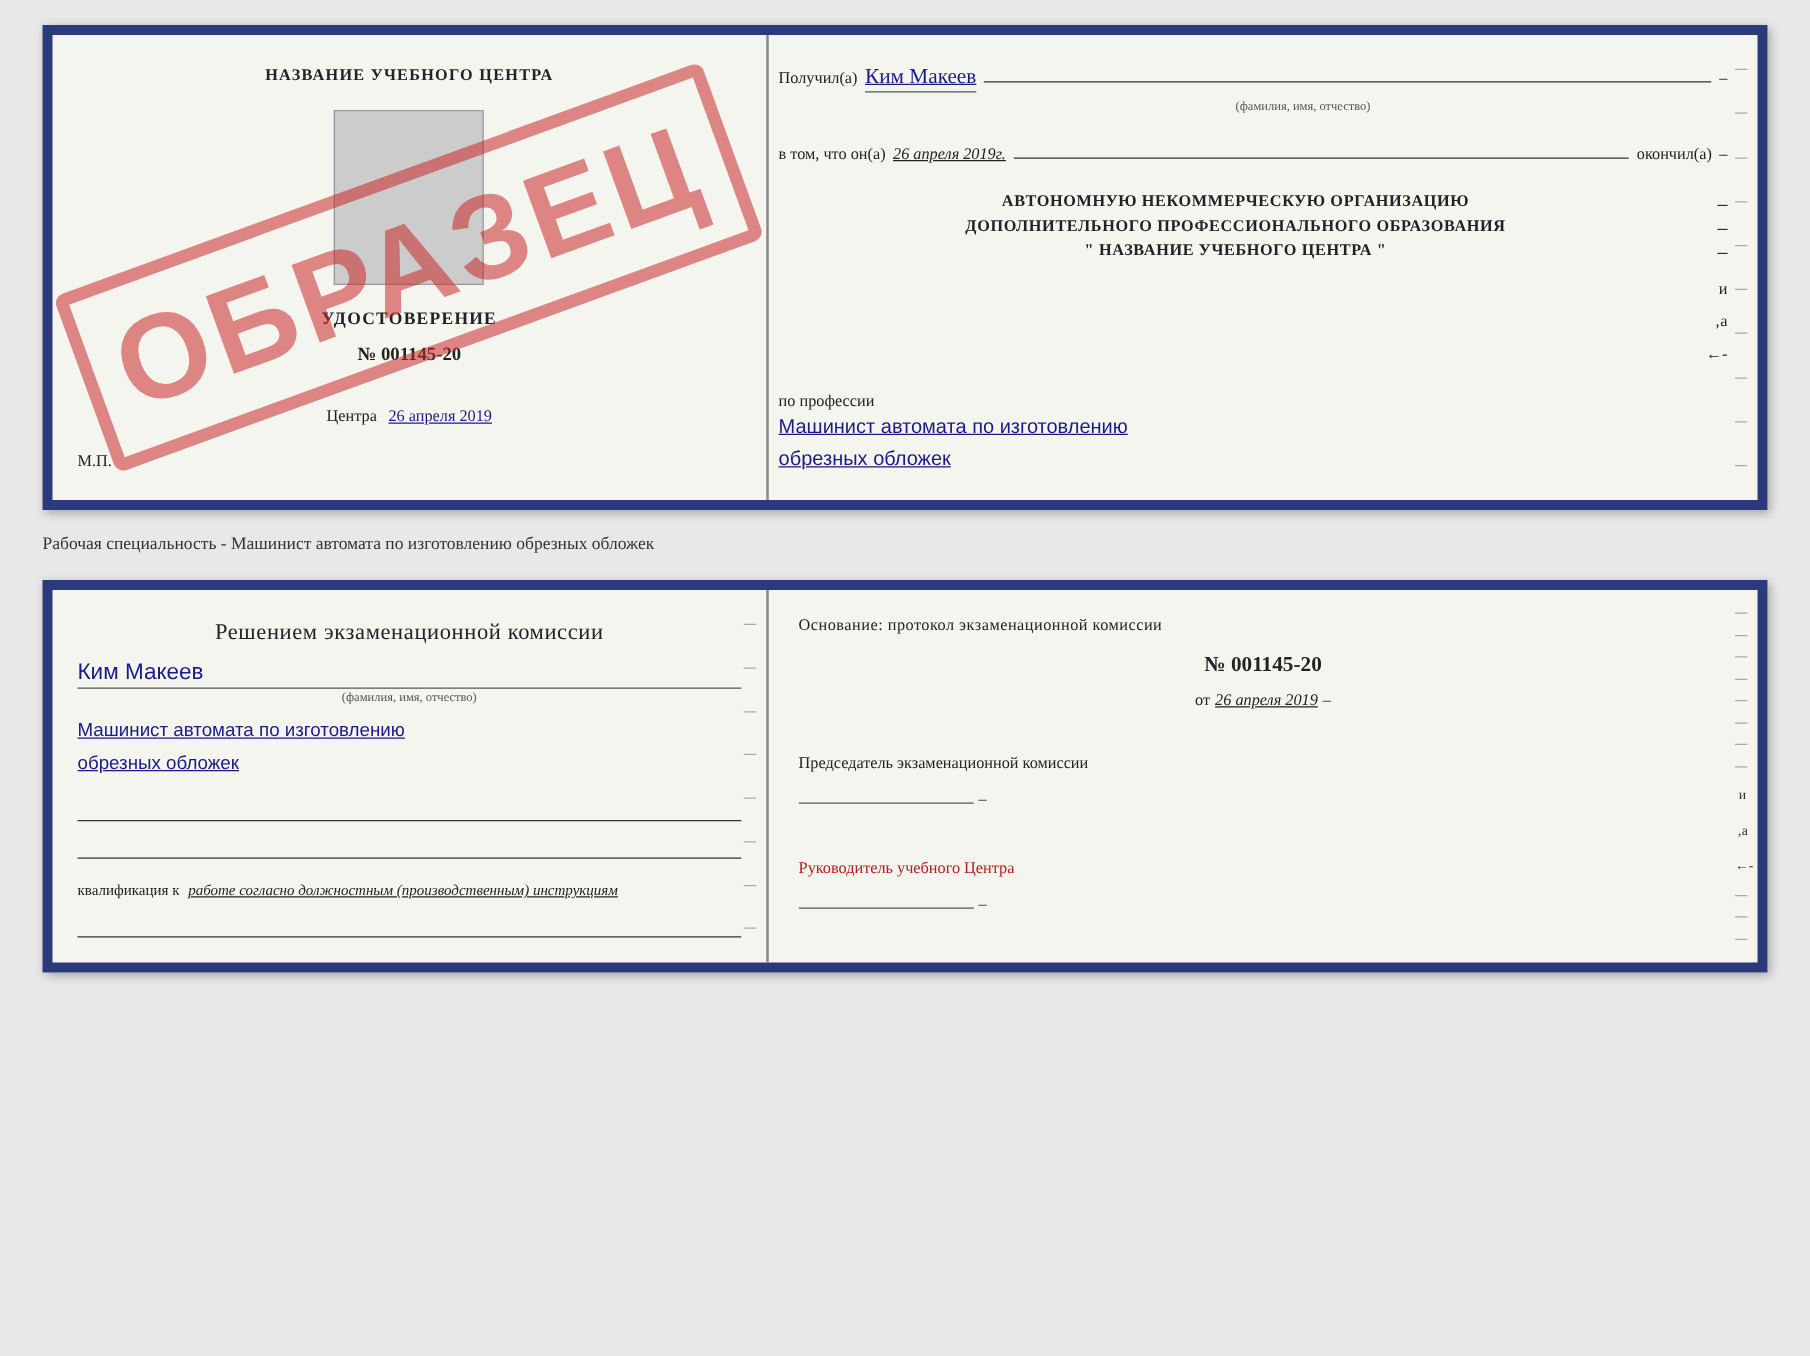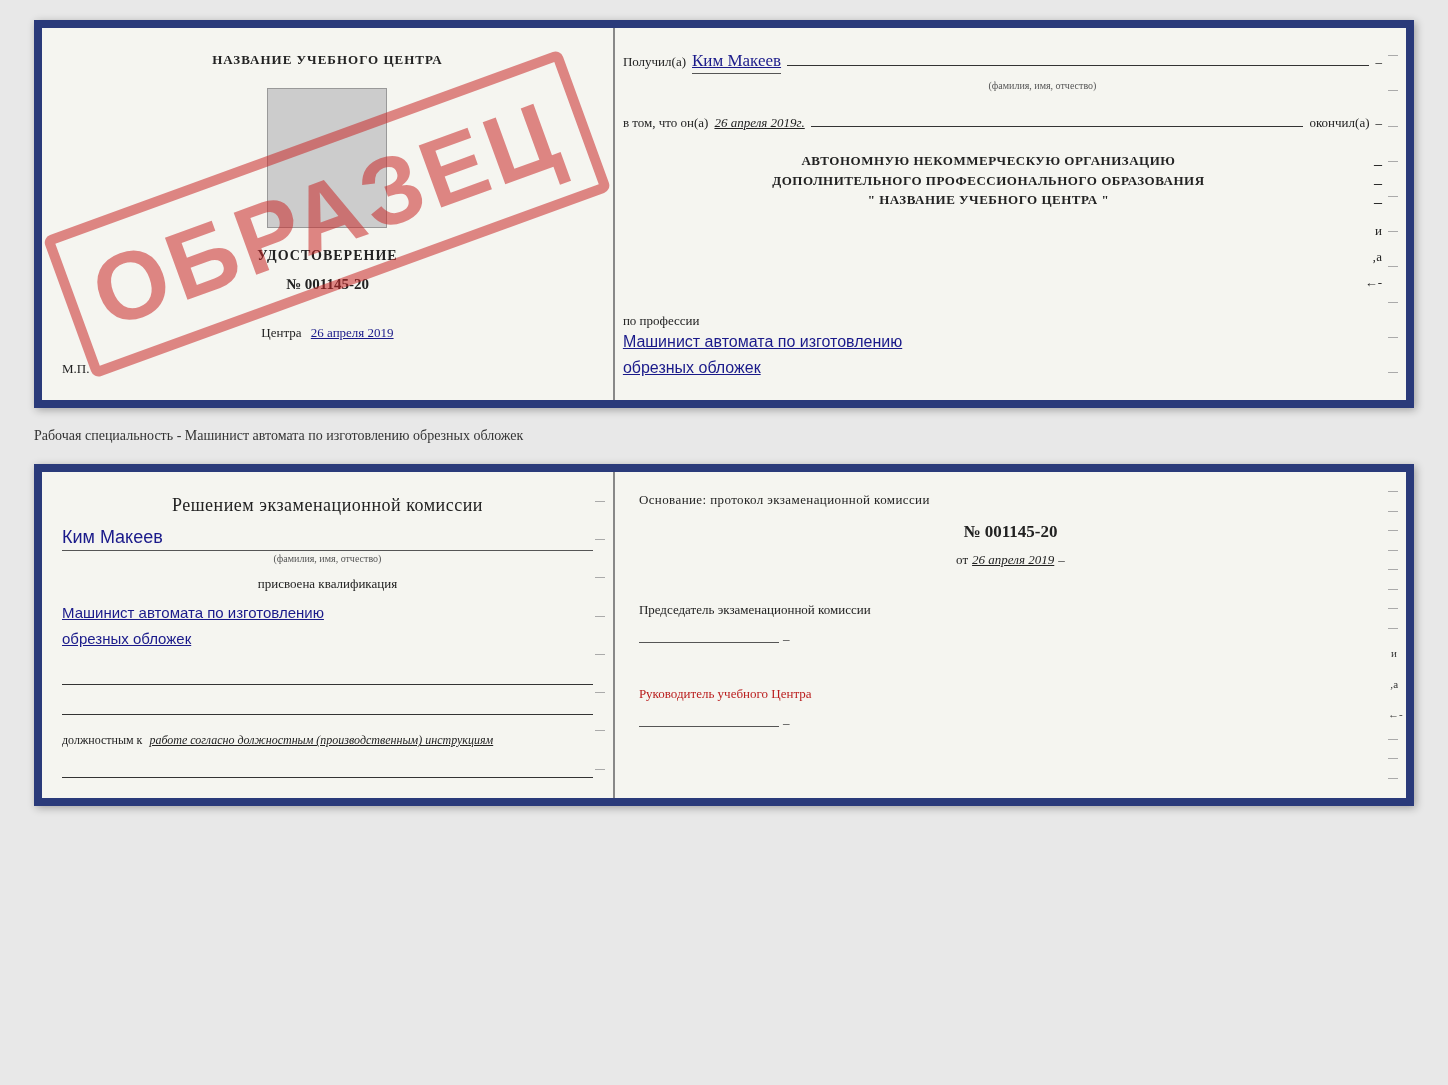--- a/index.html
+++ b/index.html
@@ -349,32 +349,31 @@
 <div class="bottom-document">
 
   <div class="bottom-left">
     <div class="bottom-title" style="font-size:18px;letter-spacing:0.5px;text-align:center;">Решением экзаменационной комиссии</div>
 
     <div class="name-field-row">
       <div class="handwritten-name">Ким Макеев</div>
       <div class="small-label">(фамилия, имя, отчество)</div>
     </div>
 
-    <div class="qualification-text" style="text-align:center;margin-top:4px;">присвоена квалификация</div>
 
     <div>
       <div class="qualification-value">Машинист автомата по изготовлению</div>
       <div class="qualification-value">обрезных обложек</div>
     </div>
 
     <div class="underline-blank" style="margin-top:8px;"></div>
     <div class="underline-blank" style="margin-top:4px;"></div>
 
     <div style="margin-top:10px;font-size:12px;color:#222;">
-      <span class="допуск-text">должностным к</span>
+      <span class="допуск-text">квалификация к</span>
       <span class="допуск-value" style="margin-left:4px;">работе согласно должностным (производственным) инструкциям</span>
     </div>
     <div class="underline-blank" style="margin-top:4px;"></div>
 
     <div style="position:absolute;right:6px;top:10px;bottom:10px;display:flex;flex-direction:column;justify-content:space-around;width:12px;">
       <div style="border-bottom:1px solid #aaa;width:10px;"></div>
       <div style="border-bottom:1px solid #aaa;width:10px;"></div>
       <div style="border-bottom:1px solid #aaa;width:10px;"></div>
       <div style="border-bottom:1px solid #aaa;width:10px;"></div>
       <div style="border-bottom:1px solid #aaa;width:10px;"></div>

